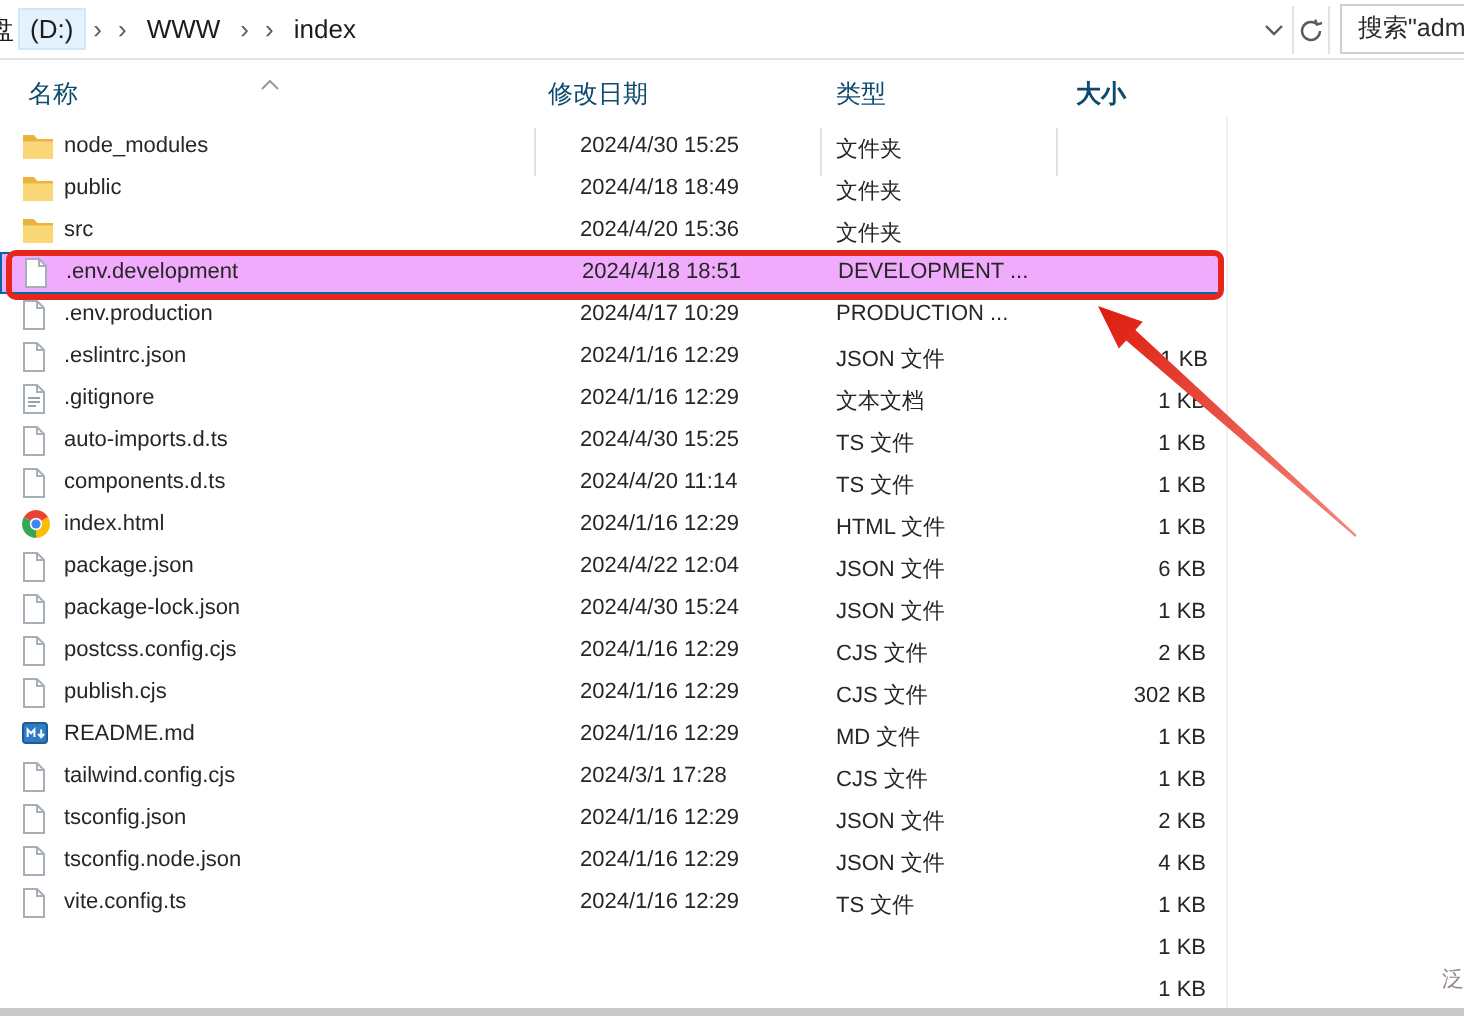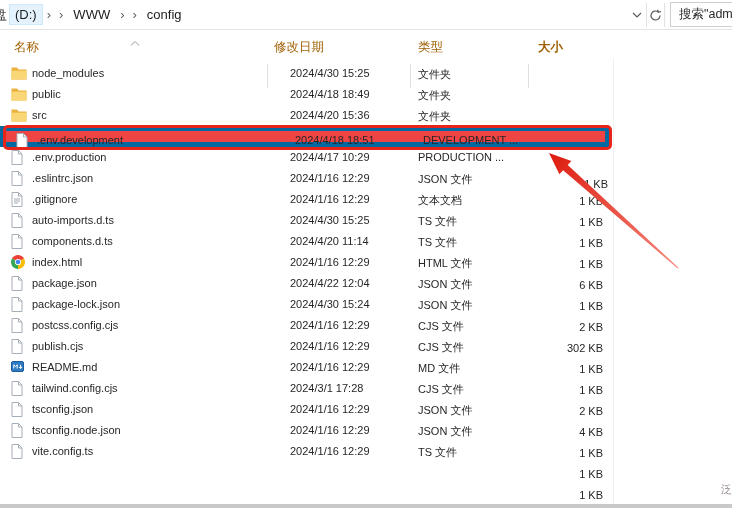--- a/index.html
+++ b/index.html
@@ -15,34 +15,34 @@
   .crumb-first{background:#e3f2fc;border:1px solid #cfe8f9;padding:2px 5px;}
   .crumb-sep{color:#5f5f5f;font-size:13px;padding:0 4px;}
   .addr-btn{position:absolute;top:3px;width:17px;height:24px;display:flex;align-items:center;justify-content:center;}
   .addr-vline{position:absolute;top:3px;width:1px;height:24px;background:#e2e2e2;}
   .searchbox{position:absolute;left:670px;top:2px;width:75px;height:25px;border:1px solid #cfcfcf;
              box-sizing:border-box;font-size:12.5px;color:#2b2b2b;display:flex;align-items:center;
              padding-left:8px;white-space:nowrap;overflow:hidden;background:#fff;}
 
   
   .colheader{position:absolute;left:0;top:30px;width:732px;height:32px;background:#fff;}
-  .hcell{position:absolute;top:9px;font-size:12.5px;color:#a16207;white-space:nowrap;cursor:default;}
+  .hcell{position:absolute;top:9px;font-size:12.5px;color:#0c4a6e;white-space:nowrap;cursor:default;}
   .h-name{left:14px;}
   .h-date{left:274px;}
   .h-type{left:418px;}
   .h-size{left:538px;font-weight:bold;}
   .sortcaret{position:absolute;left:130px;top:2px;}
   .hsep{position:absolute;top:34px;width:1px;height:24px;background:#e0e0e0;}
   .sep1{left:267px;} .sep2{left:410px;} .sep3{left:528px;} .sep4{left:613px;}
   .col-edge{position:absolute;left:613px;top:58px;width:1px;height:448px;background:#f0f0f0;}
 
   
   .filelist{position:absolute;left:0;top:63px;width:613px;}
   .frow{position:relative;height:21px;width:610px;box-sizing:border-box;font-size:11px;color:#262626;}
-  .frow.selected{background:#ef4444;border:5px solid #0369a1;}
+  .frow.selected{background:#f0abfc;border:1px solid #0369a1;}
   .fic{position:absolute;left:11px;top:3px;width:16px;height:15px;line-height:0;}
   .frow.selected .fic{top:2px;}
   .c-name{position:absolute;left:32px;top:4px;white-space:nowrap;}
   .c-date{position:absolute;left:290px;top:4px;white-space:nowrap;}
   .c-type{position:absolute;left:418px;top:4px;width:108px;white-space:nowrap;overflow:hidden;}
   .c-size{position:absolute;left:470px;top:4px;width:133px;text-align:right;white-space:nowrap;margin-top:44px;}
   .frow.selected .c-name,.frow.selected .c-date,.frow.selected .c-type,.frow.selected .c-size{top:3px;}
 
   
   .redbox{position:absolute;left:3px;top:125px;width:609px;height:25px;border:3px solid #e8251a;
@@ -61,21 +61,21 @@
   <div class="topbar">
     <div class="breadcrumb">
       <span class="drive-clip">盘</span>
 
     <span class="crumb crumb-first">(D:)</span>
         <span class="crumb-sep">›</span>
         <span class="crumb-sep">›</span>
         <span class="crumb">WWW</span>
         <span class="crumb-sep">›</span>
         <span class="crumb-sep">›</span>
-        <span class="crumb">config</span>
+        <span class="crumb">index</span>
       </div>
     <div class="addr-btn" style="left:628px;">
       <svg width="10" height="6" viewBox="0 0 10 6">
           <path d="M1 1 L5 5 L9 1" stroke="#5a5a5a" stroke-width="1.2" fill="none"></path>
         </svg>
     </div>
     <div class="addr-vline" style="left:646px;"></div>
     <div class="addr-btn" style="left:647px;">
       <svg width="13" height="13" viewBox="0 0 13 13">
           <path d="M11 6.5 A4.5 4.5 0 1 1 9.2 2.9" fill="none" stroke="#5a5a5a" stroke-width="1.2"></path>

